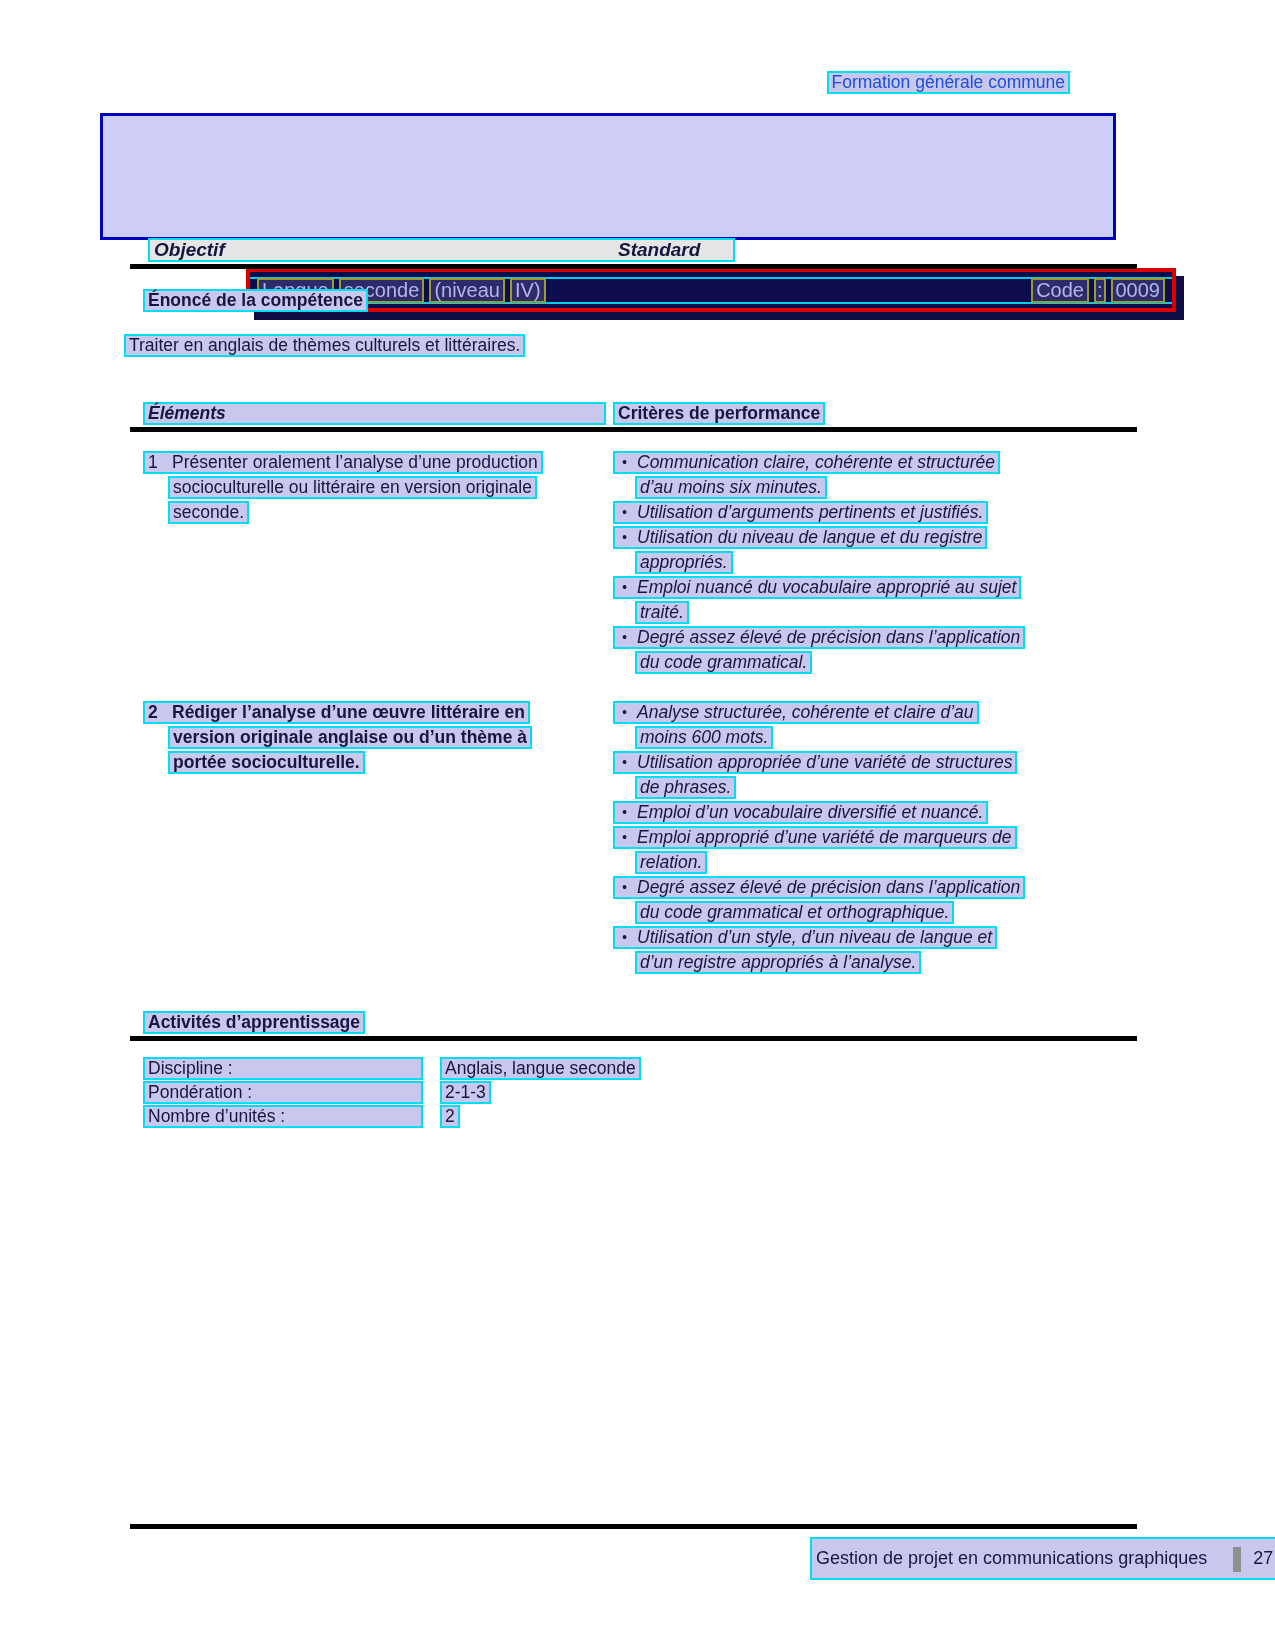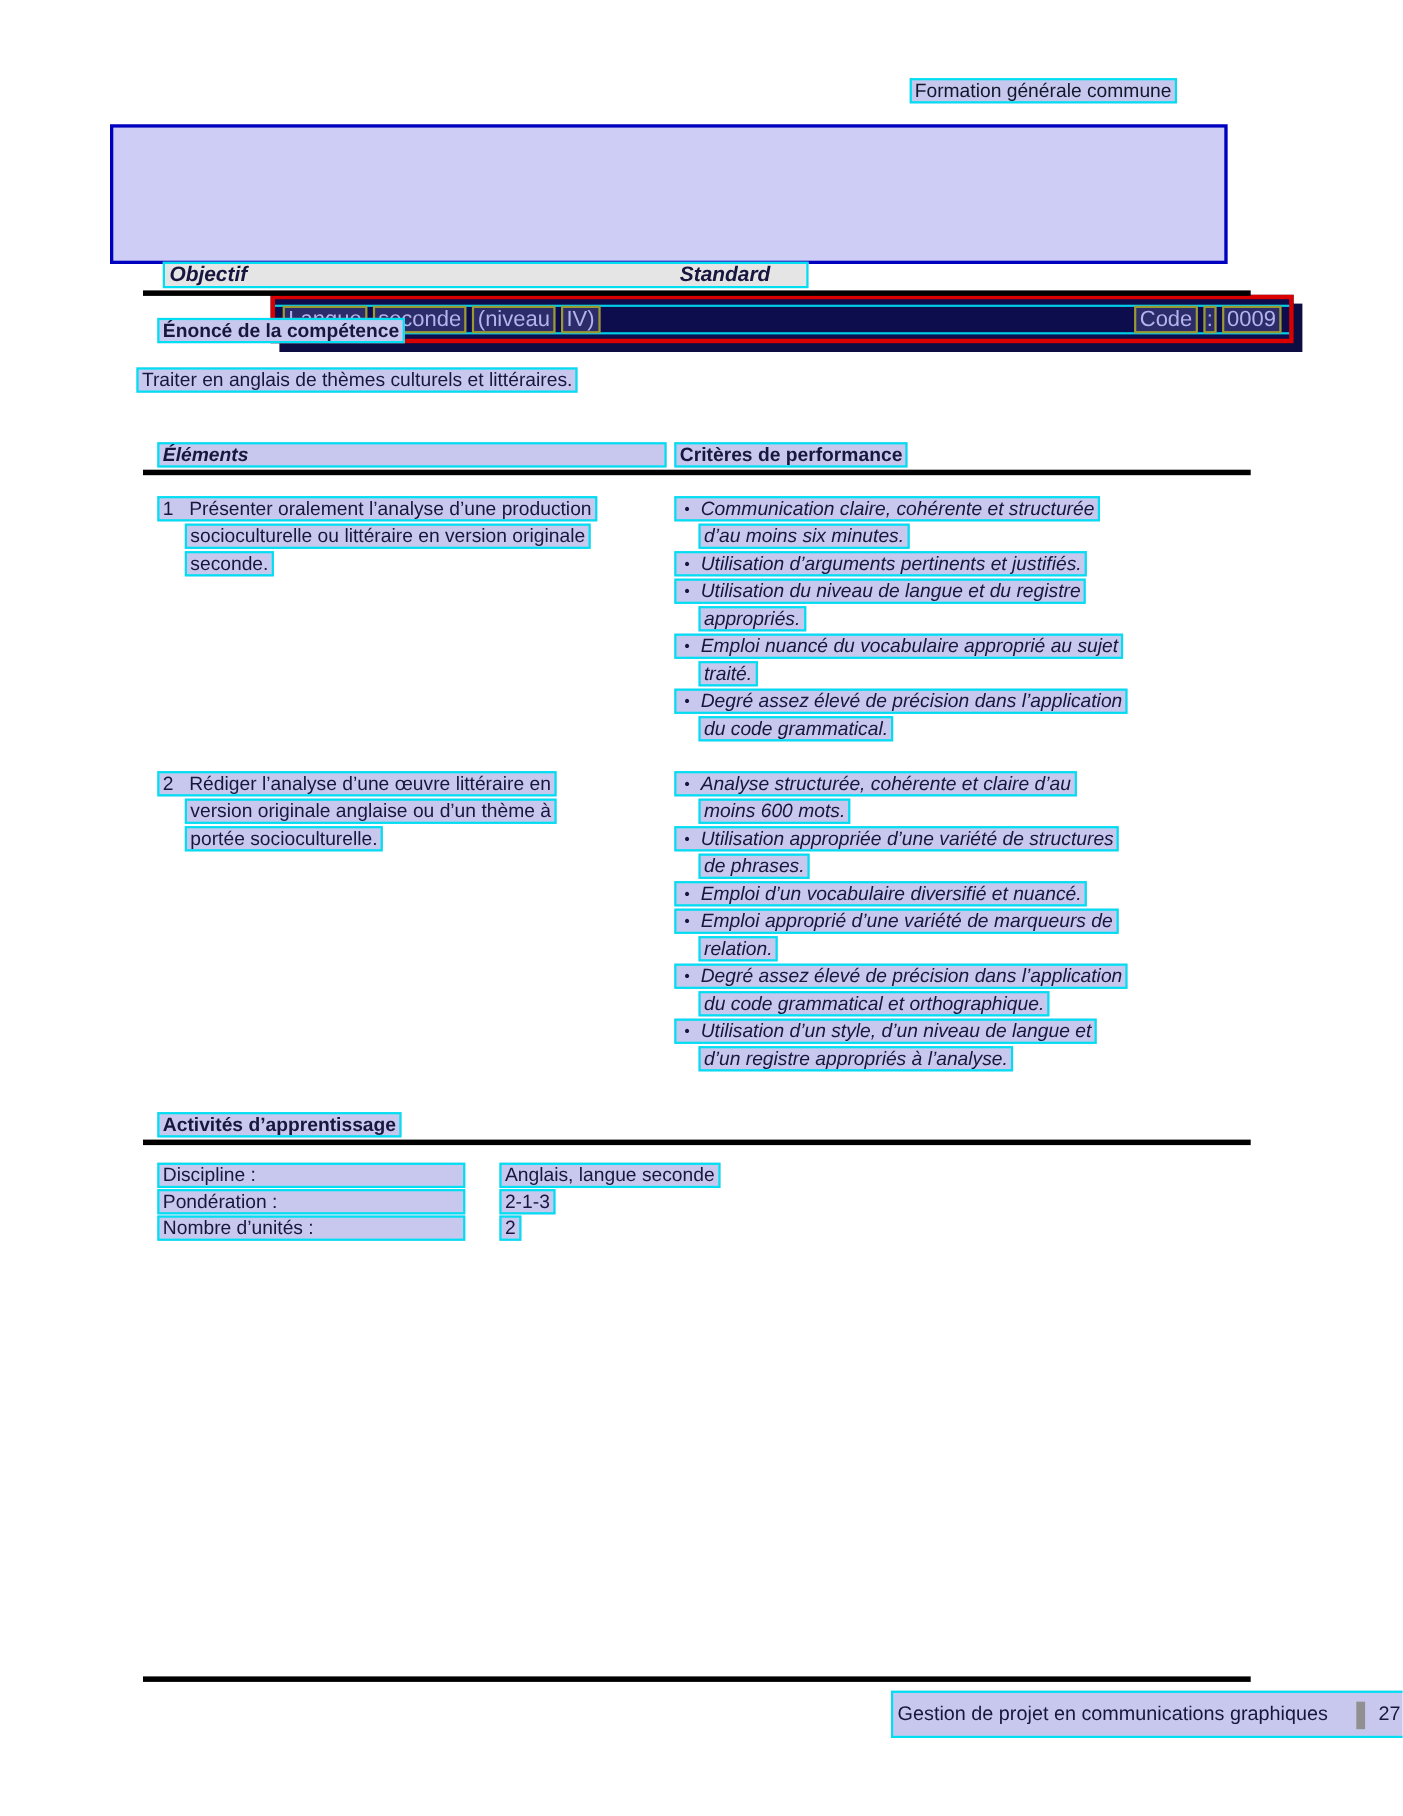--- a/index.html
+++ b/index.html
@@ -10,21 +10,21 @@
   
   .hl{
     background:#c8c8ef;border:2px solid #00dff2;display:inline-block;
     padding:0 3px;line-height:19px;font-size:17.5px;white-space:nowrap;
     vertical-align:top;
   }
   .bold{font-weight:bold;}
   .line{height:25px;}
   
   .top-label{position:absolute;top:71px;right:205px;}
-  .top-label .hl{color:#0f172a;}
+  .top-label .hl{color:#1d4ed8;}
   
   .panel{position:absolute;left:100px;top:113px;width:1010px;height:121px;
          background:#cdcdf6;border:3px solid #0000bf;}
   .banner{position:absolute;left:143px;top:152px;width:922px;height:36px;
           background:#0d0d4d;border:4px solid #da0000;box-shadow:8px 8px 0 #0d0d44;}
   .banner-row{position:absolute;left:0;right:0;top:5px;bottom:4px;
               border-top:2px solid #00cde8;border-bottom:2px solid #00cde8;
               display:flex;align-items:center;padding:0 7px;}
   .bw{border:2px solid #9a9a33;background:rgba(190,190,240,0.18);color:#b4b4ec;
       font-size:20px;line-height:21px;padding:0 3px;margin-right:5px;white-space:nowrap;}
@@ -45,21 +45,21 @@
   .cont-r{margin-left:22px;}
   .crit-first{padding-left:7px;}
   .bullet{display:inline-block;width:15px;font-size:14px;vertical-align:top;}
   .el-num{display:inline-block;width:24px;}
   .hdr-elements{position:absolute;left:143px;top:402px;width:459px;}
   .hdr-criteres{position:absolute;left:613px;top:402px;}
   
   .field-label{width:270px;}
   .fields{position:absolute;left:143px;top:1057px;}
   .fields .frow{height:24px;}
-  .fields .val{margin-left:31px;}
+  .fields .val{margin-left:17px;}
   
   .footer{position:absolute;top:1537px;left:810px;}
   .footer .hl{font-size:18px;line-height:15px;padding:12px 4px;}
   .pgbar{display:inline-block;width:8px;height:25px;background:#909090;
          vertical-align:middle;margin:-6px 12px -6px 26px;}
 </style>
 </head>
 <body>
 
 <div class="top-label">
@@ -115,21 +115,21 @@
   <div class="line"><span class="hl cont-r">d’au moins six minutes.</span></div>
   <div class="line"><span class="hl crit-first"><span class="bullet">•</span><span>Utilisation d’arguments pertinents et justifiés.</span></span></div>
   <div class="line"><span class="hl crit-first"><span class="bullet">•</span><span>Utilisation du niveau de langue et du registre</span></span></div>
   <div class="line"><span class="hl cont-r">appropriés.</span></div>
   <div class="line"><span class="hl crit-first"><span class="bullet">•</span><span>Emploi nuancé du vocabulaire approprié au sujet</span></span></div>
   <div class="line"><span class="hl cont-r">traité.</span></div>
   <div class="line"><span class="hl crit-first"><span class="bullet">•</span><span>Degré assez élevé de précision dans l’application</span></span></div>
   <div class="line"><span class="hl cont-r">du code grammatical.</span></div>
 </div>
 
-<div class="colL" style="top:701px;">
+<div class="colL" style="top:701px;font-weight:bold;">
   <div class="line">
     <span class="hl"><span class="el-num">2</span><span>Rédiger l’analyse d’une œuvre littéraire en</span></span>
   </div>
   <div class="line"><span class="hl cont-l">version originale anglaise ou d’un thème à</span></div>
   <div class="line"><span class="hl cont-l">portée socioculturelle.</span></div>
 </div>
 
 <div class="colR" style="top:701px;">
   <div class="line"><span class="hl crit-first"><span class="bullet">•</span><span>Analyse structurée, cohérente et claire d’au</span></span></div>
   <div class="line"><span class="hl cont-r">moins 600 mots.</span></div>

